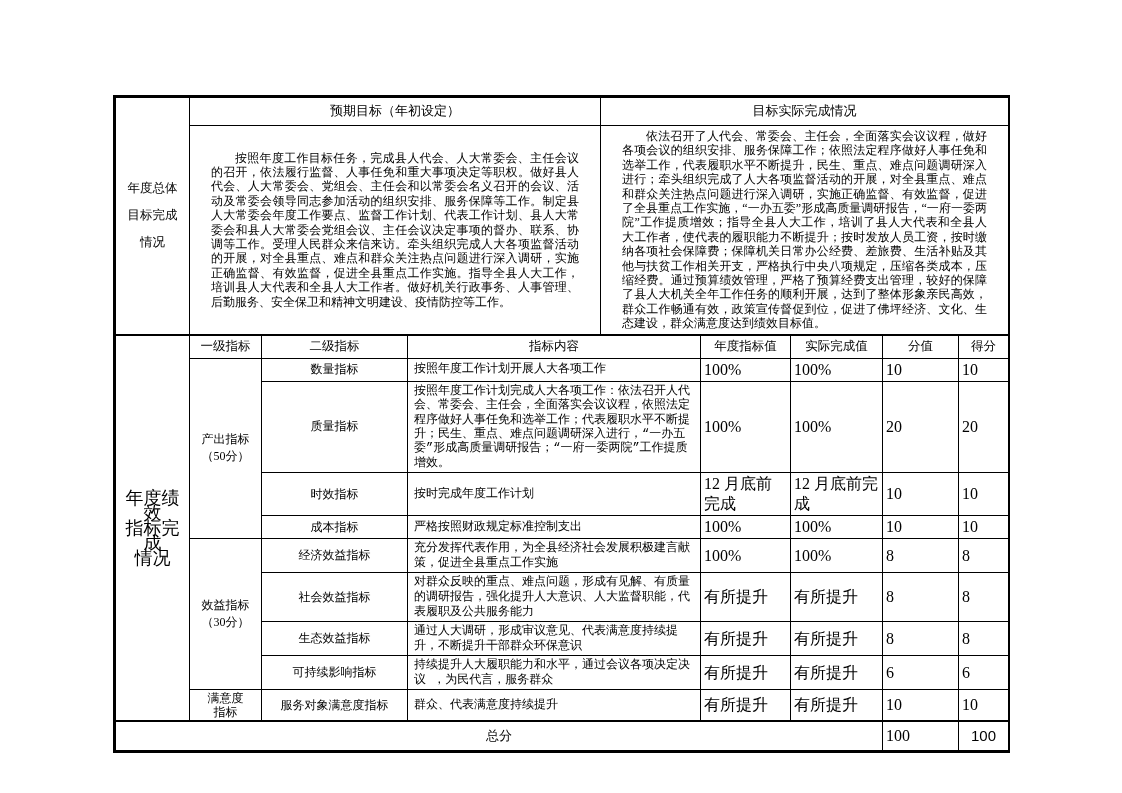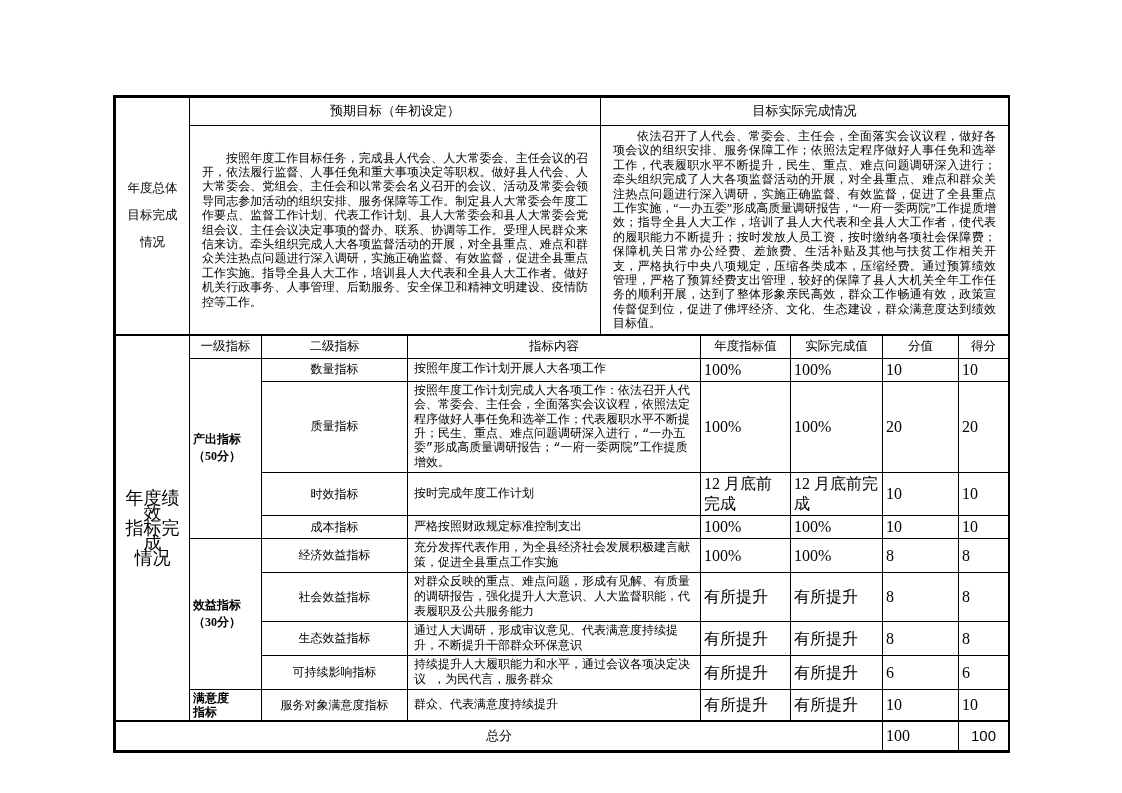--- a/index.html
+++ b/index.html
@@ -21,26 +21,26 @@
   .center{text-align:center;}
   .hdr{font-size:13px;text-align:center;}
   .col-hdr{font-size:12.5px;text-align:center;}
   .label-top{
     text-align:center;line-height:27px;font-size:12.5px;white-space:pre-line;
   }
   .label-bottom{
     text-align:center;line-height:15px;font-size:18px;white-space:pre-line;
   }
   .para{
-    text-align:justify;text-indent:2em;padding:3px 12px;
+    text-align:justify;text-indent:2em;padding:3px 21px;
     line-height:14.4px;font-size:12px;vertical-align:middle;
   }
   .content-cell{text-align:left;padding:2px 6px;line-height:14.6px;font-family:Liberation Mono, monospace;}
   .val{text-align:left;font-size:16px;}
-  .group-cell{text-align:left;white-space:pre-line;line-height:17px;font-weight:bold;}
+  .group-cell{text-align:center;white-space:pre-line;line-height:17px;}
   .total-row td{border-top:2px solid #000;}
   .total-label{text-align:center;font-size:13px;}
   .final-score{
     font-family:"Liberation Sans","DejaVu Sans",sans-serif;
     font-size:15px;text-align:center;
   }
   tr.rh-head{height:23px;}
   tr.rh-sm{height:22px;}
   tr.rh-quality{height:88px;}
   tr.rh-econ{height:34px;}

